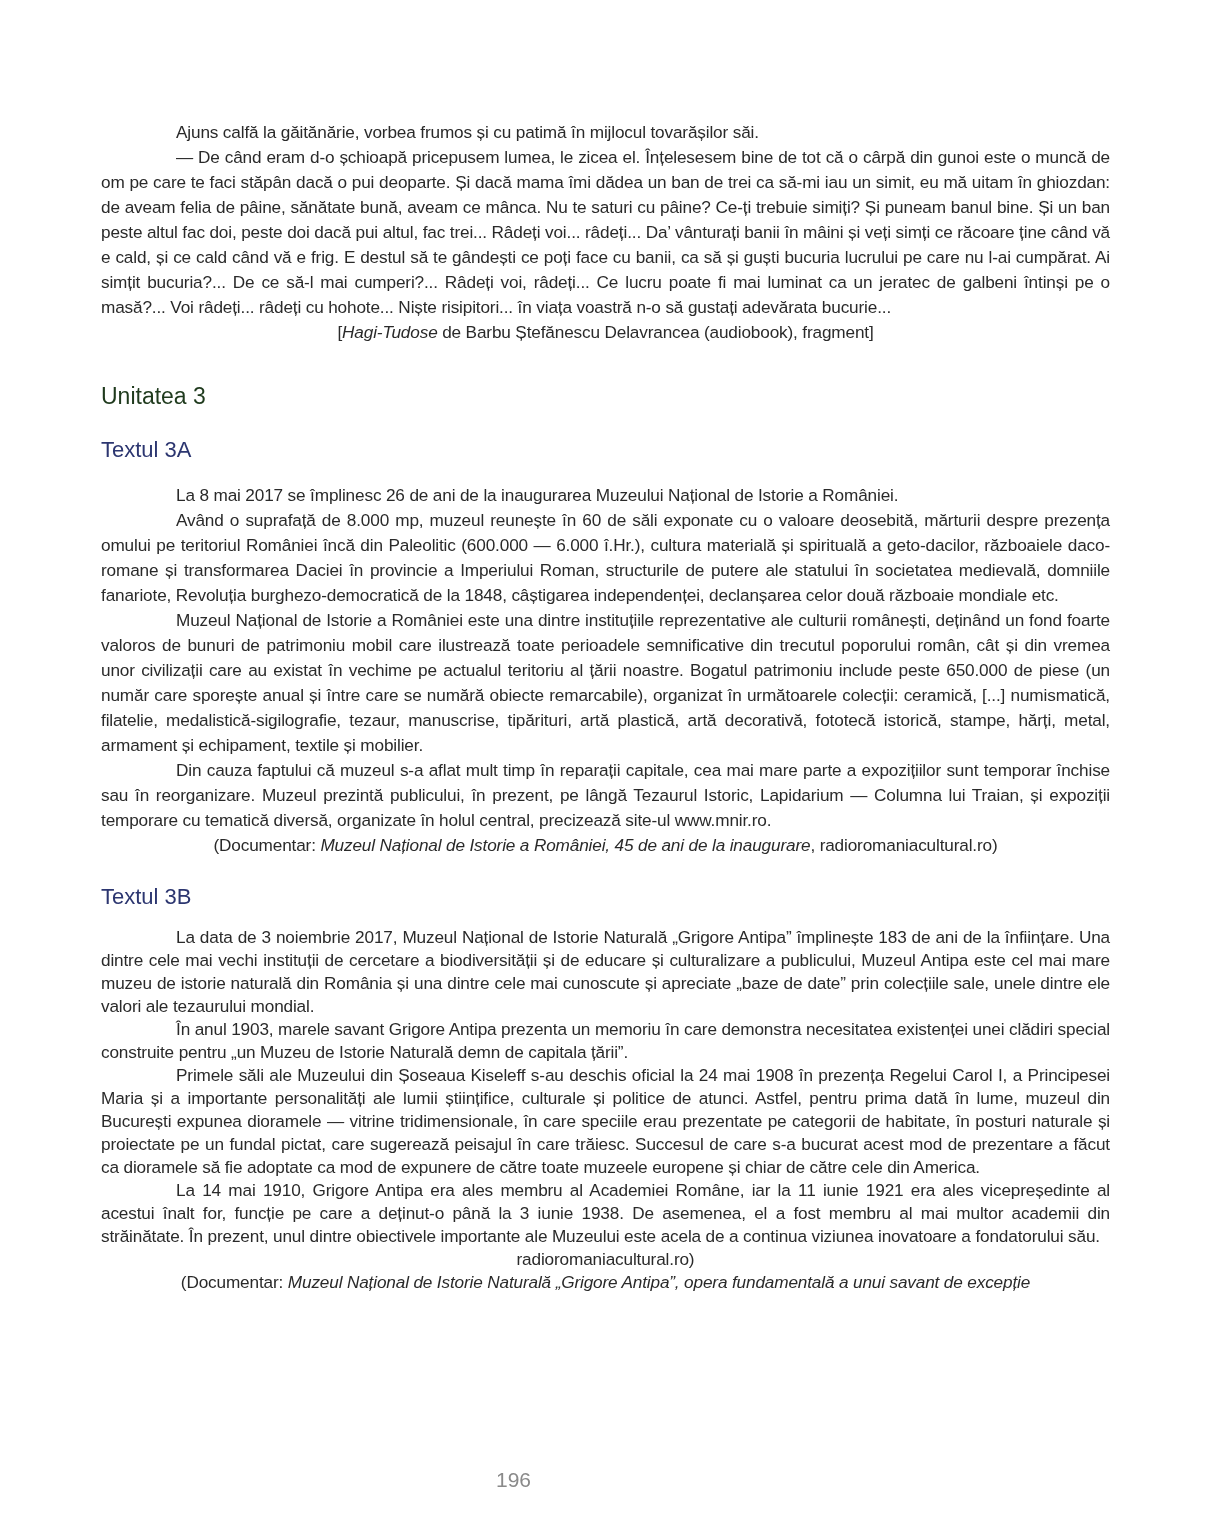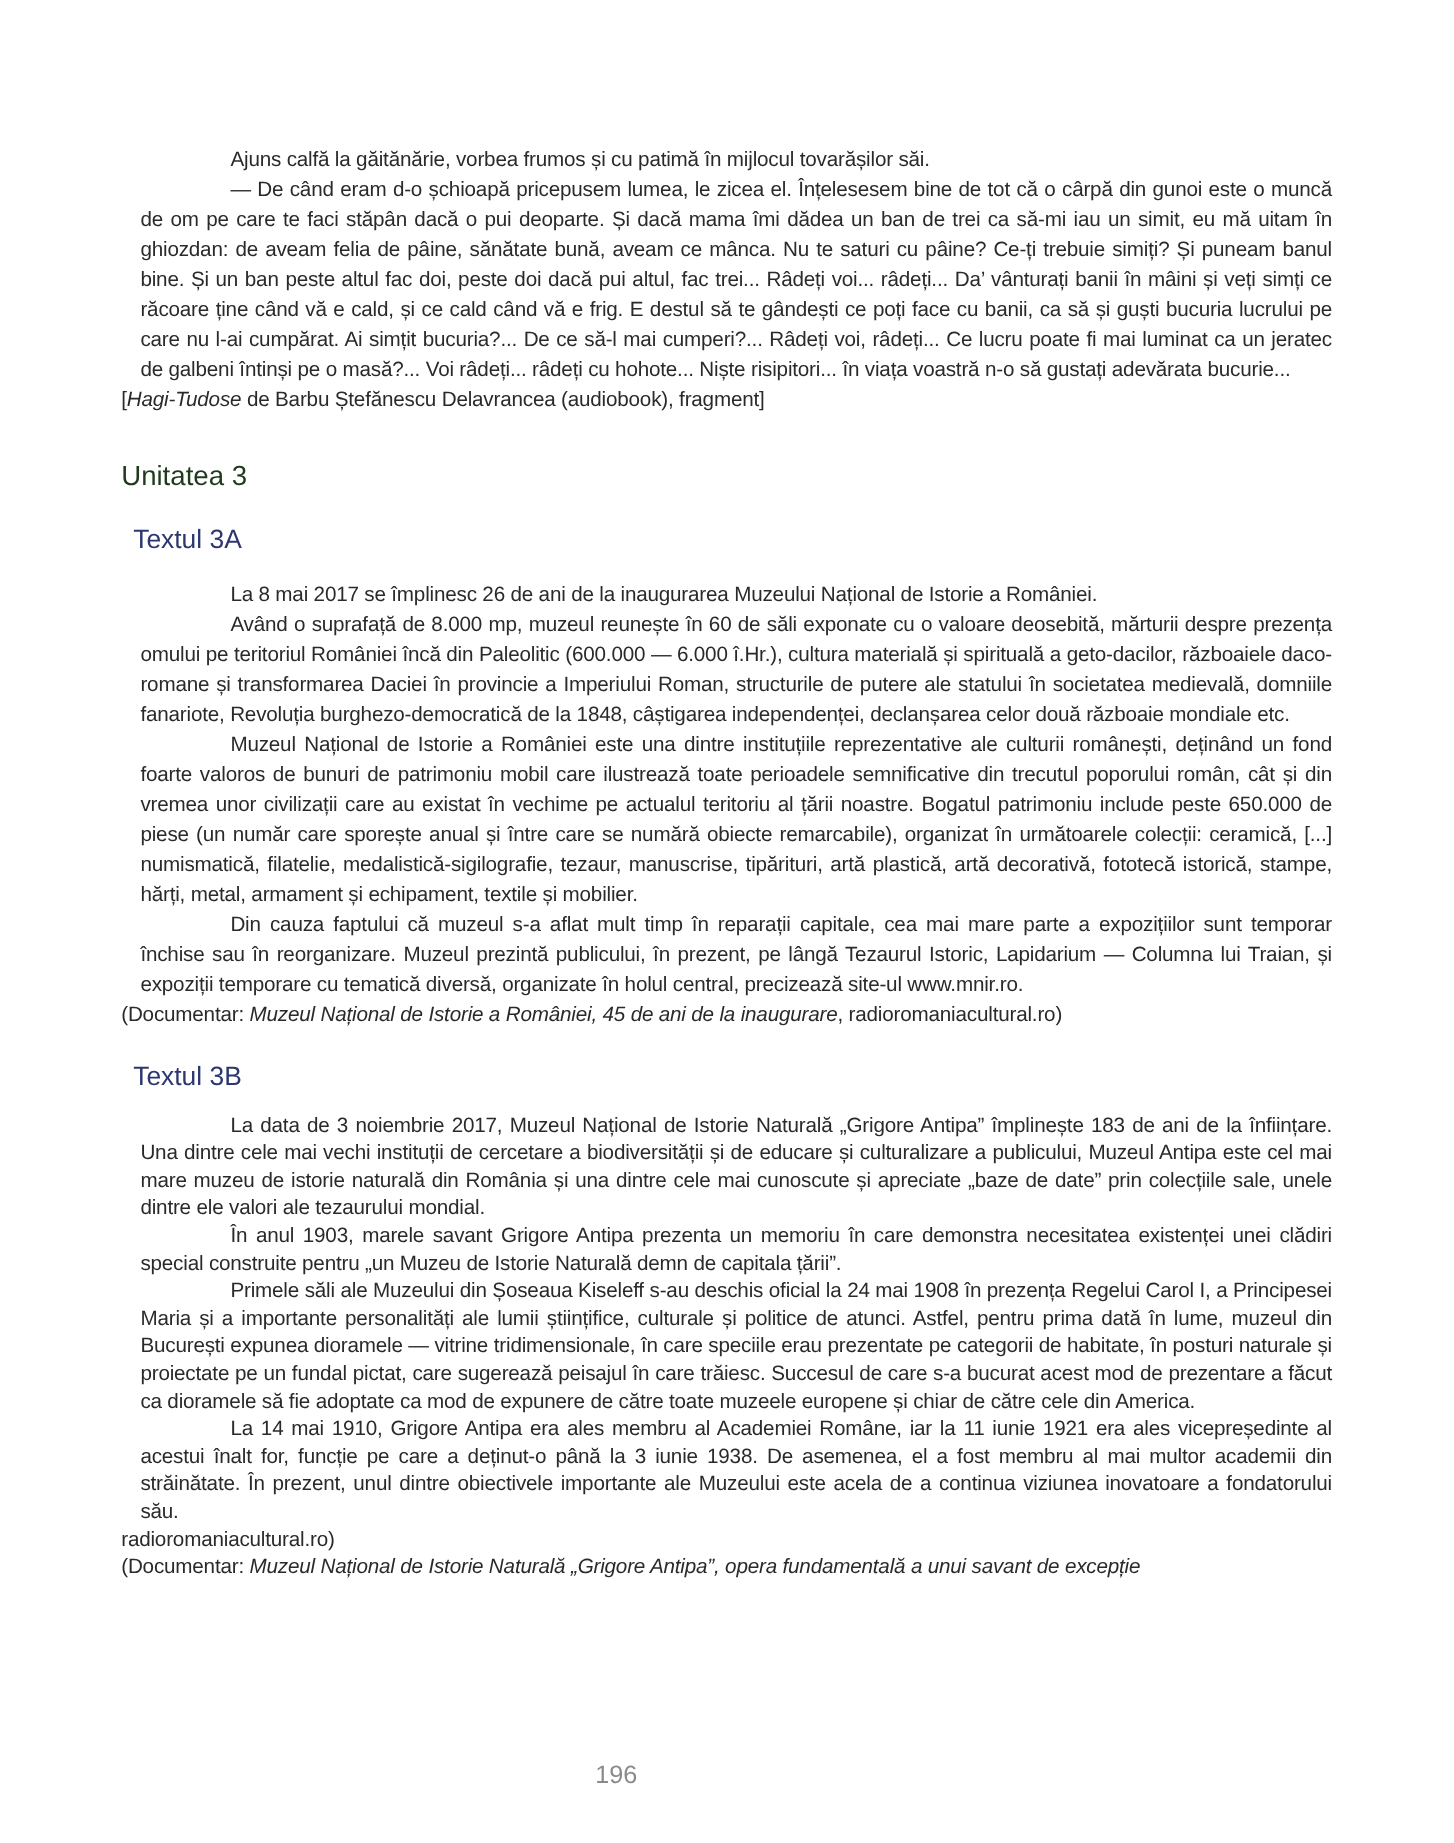--- a/index.html
+++ b/index.html
@@ -6,29 +6,29 @@
   body {
     width: 1212px; height: 1536px; position: relative; overflow: hidden;
     font-family: "Liberation Sans", "DejaVu Sans", sans-serif;
     color: #2a2a2a;
   }
   .page { position: absolute; left: 101px; top: 120px; width: 1009px; }
   p {
     margin: 0; font-size: 17.2px; line-height: 25px;
     text-align: justify; letter-spacing: -0.15px;
   }
-  p.indent { text-indent: 75px; margin-left: 16px; }
-  p.src { text-align: left; }
+  p.indent { text-indent: 75px; }
+  p.src { text-align: center; }
   .ital { font-style: italic; }
   h1.unit {
     margin: 36px 0 0 0; font-size: 23px; font-weight: normal;
     color: #1f3a1d; line-height: 30px; height: 30px;
   }
   h2.text-title {
-    margin: 24px 0 0 10px; font-size: 22px; font-weight: normal;
+    margin: 24px 0 0 0; font-size: 22px; font-weight: normal;
     color: #2c3670; line-height: 30px; height: 30px;
   }
   .sec-body { margin-top: 18px; }
   .sec-body-b { margin-top: 14px; }
   .sec-b p { line-height: 23px; }
   .page-num {
     position: absolute; left: 0; width: 1027px; top: 1468px;
     text-align: center; font-size: 21px; color: #8a8a8a;
   }
 </style>

